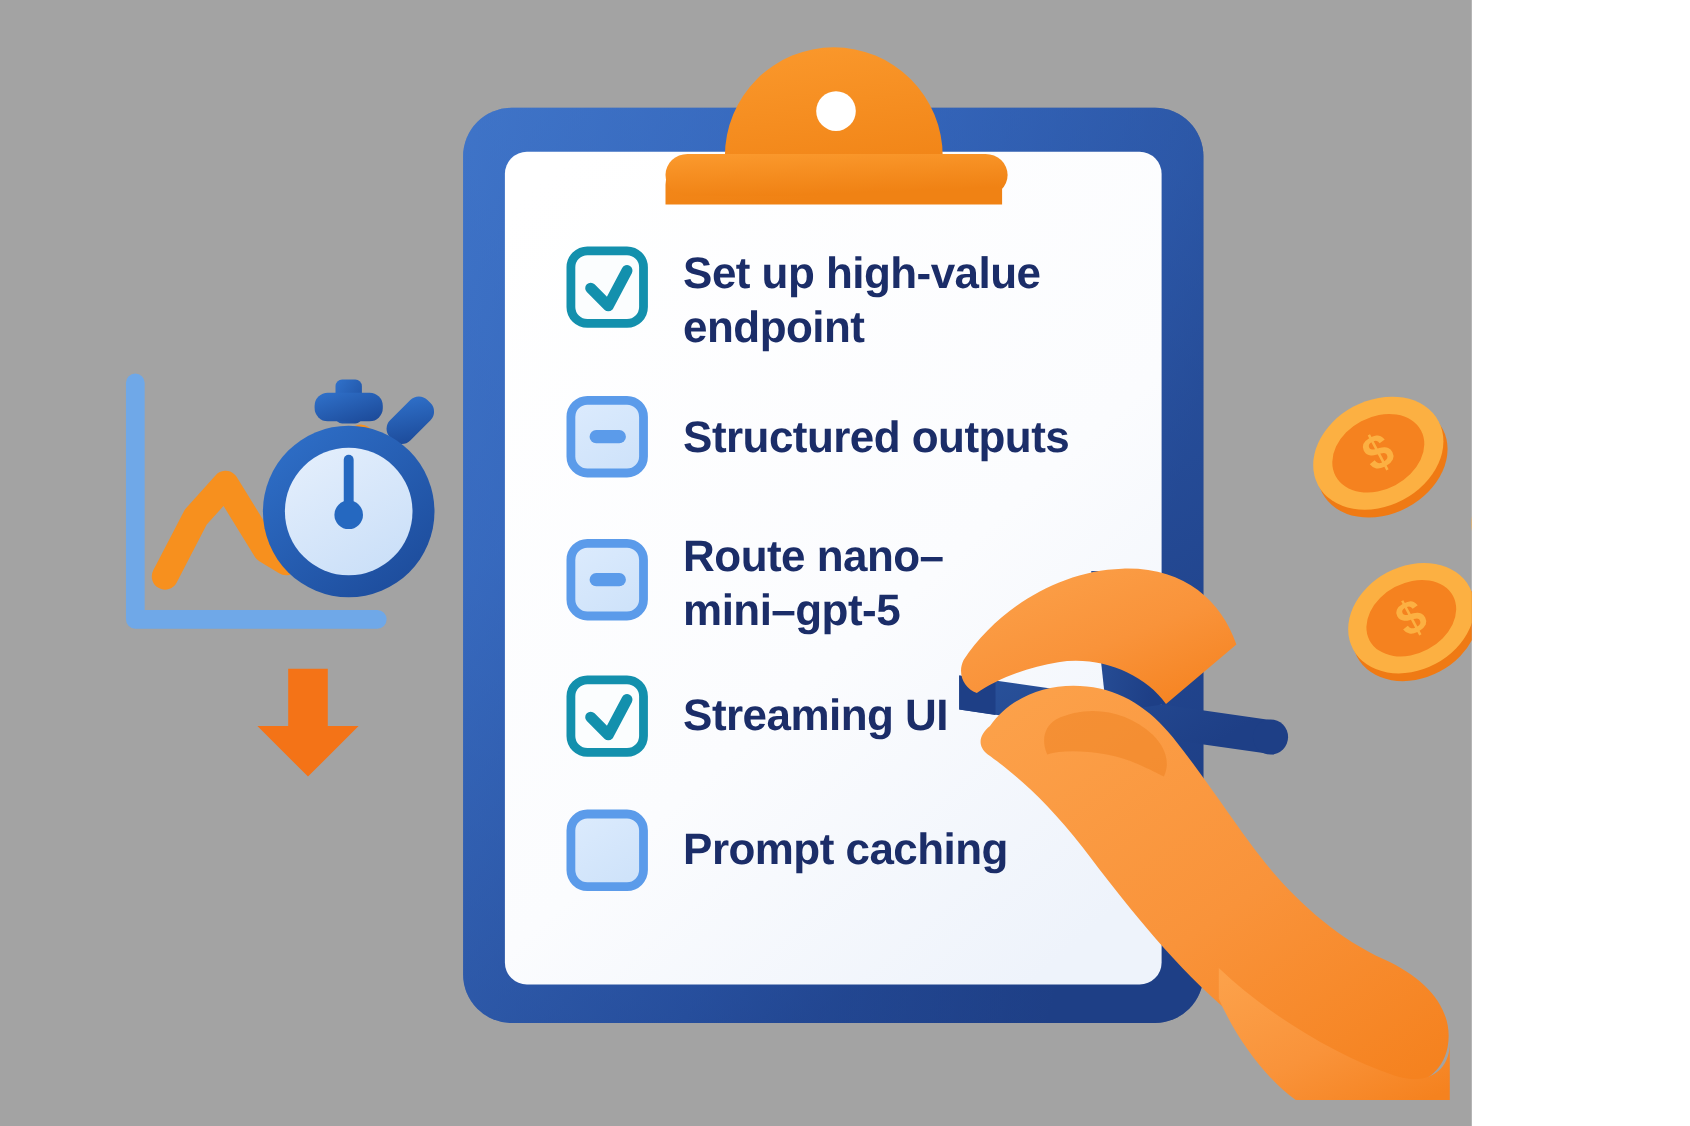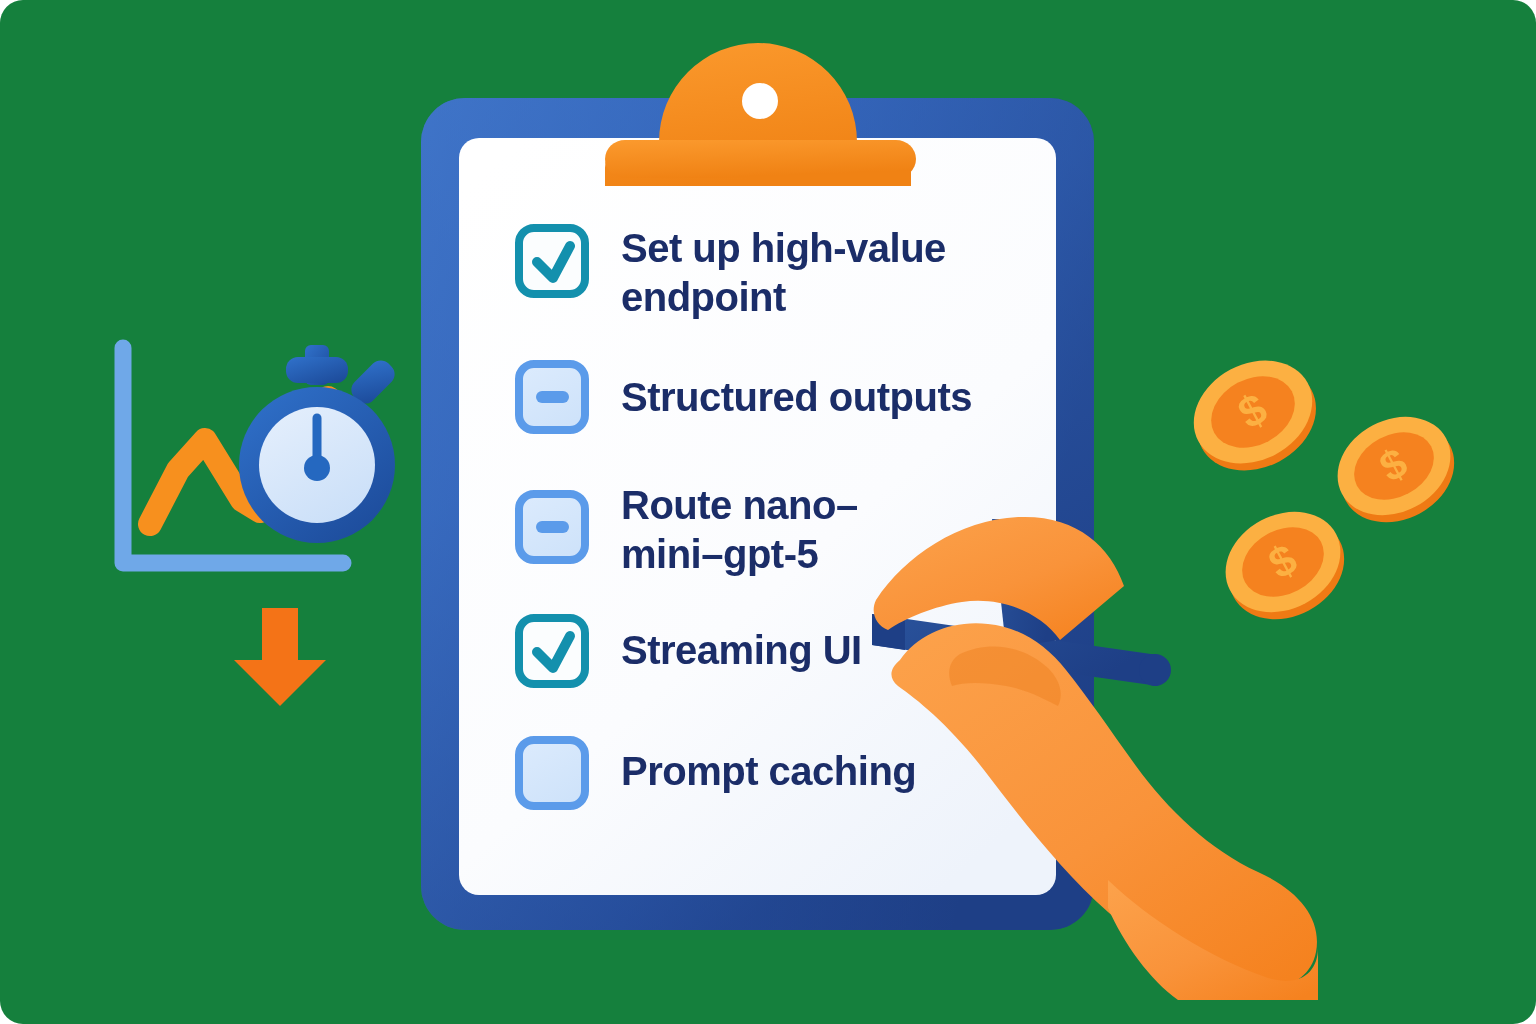--- a/index.html
+++ b/index.html
@@ -6,25 +6,24 @@
   html, body {
     margin: 0;
     padding: 0;
     background: #ffffff;
   }
   body {
     font-family: "Liberation Sans", sans-serif;
   }
   #stage {
     position: relative;
-    width: 1536px;
+    width: 1338px;
     height: 1024px;
-    background: #15803d;
+    background: #a3a3a3;
     overflow: hidden;
-    border-radius: 23px;
   }
   #scene {
     position: absolute;
     inset: 0;
     width: 1536px;
     height: 1024px;
   }
   .svg-text {
     font-family: "Liberation Sans", sans-serif;
     font-weight: 700;

